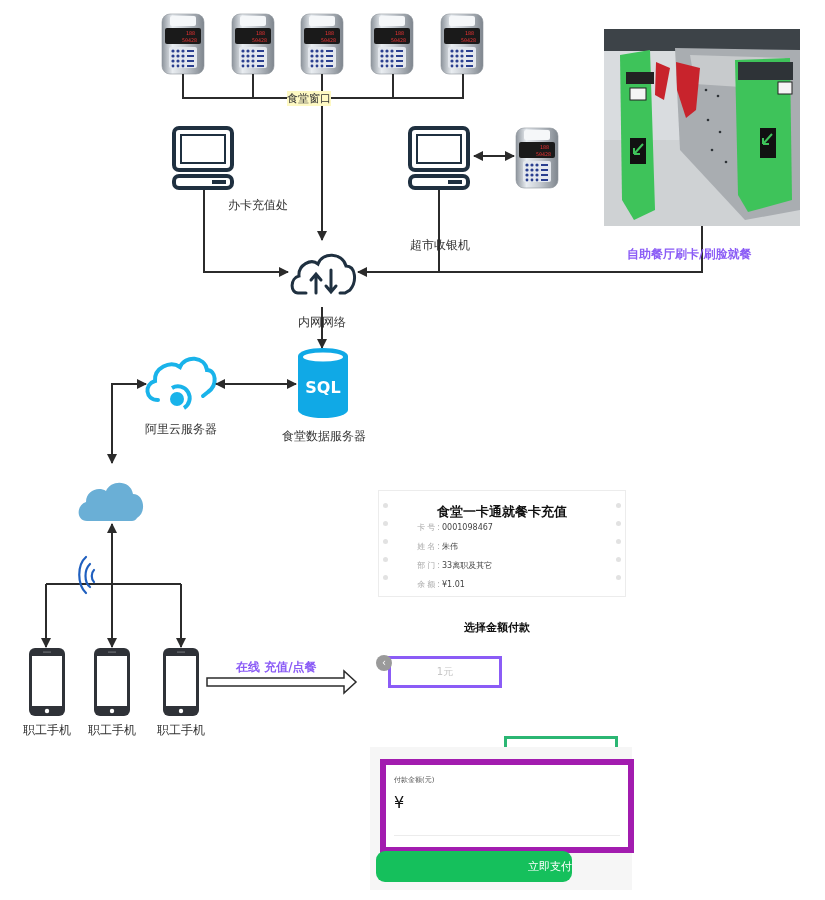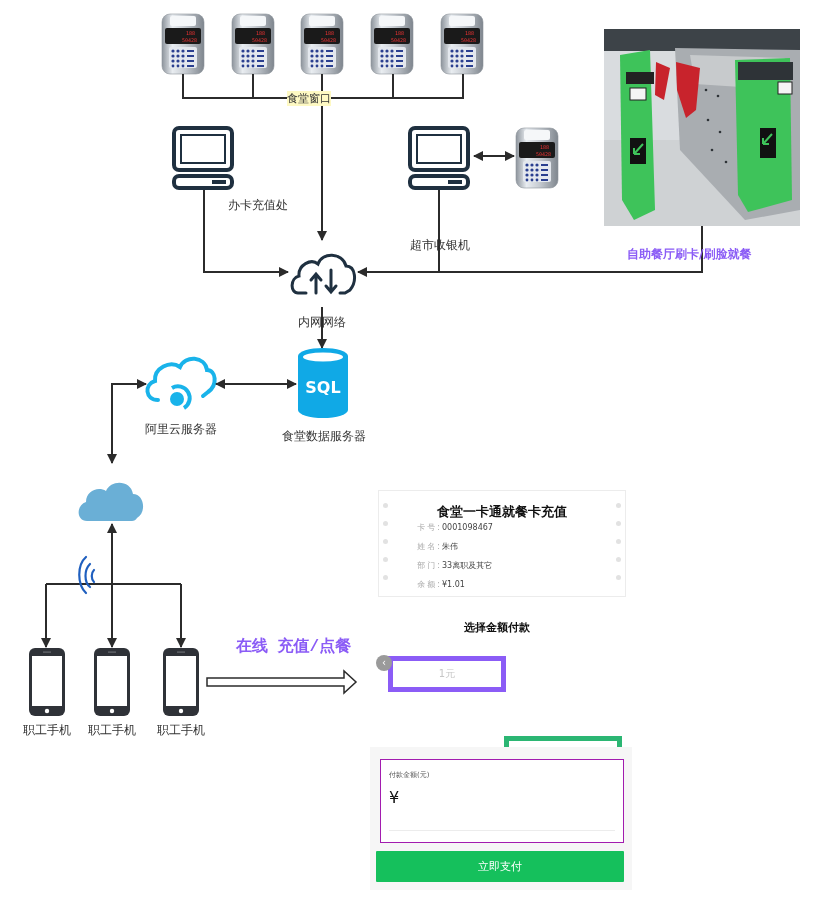--- a/index.html
+++ b/index.html
@@ -12,34 +12,34 @@
 
   
   #pay { position: absolute; left: 370px; top: 485px; width: 262px; height: 405px; background: #fff; }
   .card { position: absolute; left: 8px; top: 5px; width: 246px; height: 105px;
           border: 1px solid #ececec; background: #fff; }
   .card .dot { position: absolute; width: 5px; height: 5px; border-radius: 50%; background: #e2e2e2; }
   .card-title { position: absolute; left: 0; right: 0; top: 12px; text-align: center; font-size: 13px; font-weight: bold; color: #111; }
   .card-row { position: absolute; left: 18px; font-size: 8px; color: #444; text-align: right; }
   .card-row .k { display: inline-block; width: 45px; color: #aaa; letter-spacing: 2px; }
   .sel-title { position: absolute; left: 0; right: 8px; top: 135px; text-align: center; font-size: 11px; font-weight: bold; color: #111; }
-  .opt { position: absolute; width: 108px; height: 26px; border: 5px solid #8b5cf6; background: #fff;
+  .opt { position: absolute; width: 108px; height: 26px; border: 3px solid #8b5cf6; background: #fff;
          text-align: center; line-height: 26px; font-size: 10px; color: #c6c6c6; cursor: pointer; }
   .opt.selected { border-color: #2bb673; color: #1aab5b; font-weight: bold; margin-top: 44px; }
   .back-btn { position: absolute; left: 6px; top: 170px; width: 16px; height: 16px; border-radius: 50%;
               background: #9a9a9a; color: #fff; font-size: 10px; line-height: 16px; text-align: center; }
   .amount-area { position: absolute; left: 0; top: 262px; width: 262px; height: 143px; background: #f6f6f6; }
-  .amount-box { position: absolute; left: 10px; top: 12px; width: 242px; height: 82px; background: #fff; border: 1px solid #a21caf; }
+  .amount-box { position: absolute; left: 10px; top: 12px; width: 242px; height: 82px; background: #fff; border: 6px solid #a21caf; }
   .amount-label { position: absolute; left: 8px; top: 10px; font-size: 7px; color: #555; }
   .yen { position: absolute; left: 8px; top: 28px; font-size: 16px; color: #111; }
   .amount-val { position: absolute; left: 0; right: 0; top: 28px; text-align: center; font-size: 24px; color: #111;
                 font-family: "Liberation Sans", sans-serif; }
   .amount-line { position: absolute; left: 8px; right: 8px; top: 70px; height: 1px; background: #ececec; }
-  .pay-btn { position: absolute; left: 6px; top: 104px; width: 248px; height: 31px; background: #15c05c; border-radius: 1px;
-             color: #fff; text-align: center; line-height: 31px; font-size: 11px; cursor: pointer; }
+  .pay-btn { position: absolute; left: 6px; top: 104px; width: 196px; height: 31px; background: #15c05c; border-radius: 9px;
+             color: #fff; text-align: right; line-height: 31px; font-size: 11px; cursor: pointer; }
 </style>
 </head>
 <body>
 
 <svg id="diagram" width="825" height="900" viewBox="0 0 825 900">
   <defs>
     <marker id="ah" markerWidth="10" markerHeight="10" refX="9" refY="5" orient="auto" markerUnits="userSpaceOnUse">
       <path d="M0,0 L10,5 L0,10 z" fill="#2b2b2b"></path>
     </marker>
     <marker id="ahs" markerWidth="10" markerHeight="10" refX="1" refY="5" orient="auto" markerUnits="userSpaceOnUse">
@@ -198,21 +198,21 @@
 <span class="lbl lbl-bg" style="left:287px;top:91px;font-size:11px;">食堂窗口</span>
 <span class="lbl" style="left:188px;top:197px;margin-left:40px;">办卡充值处</span>
 <span class="lbl" style="left:410px;top:197px;margin-top:40px;">超市收银机</span>
 <span class="lbl-red" style="left:627px;top:246px;">自助餐厅刷卡/刷脸就餐</span>
 <span class="lbl" style="left:298px;top:314px;">内网网络</span>
 <span class="lbl" style="left:282px;top:428px;">食堂数据服务器</span>
 <span class="lbl" style="left:145px;top:421px;">阿里云服务器</span>
 <span class="lbl" style="left:23px;top:722px;">职工手机</span>
 <span class="lbl" style="left:88px;top:722px;">职工手机</span>
 <span class="lbl" style="left:157px;top:722px;">职工手机</span>
-<span class="lbl-red" style="left:236px;top:636px;font-size:16px;font-family:Liberation Mono, monospace;">在线 充值/点餐</span>
+<span class="lbl-red" style="left:236px;top:659px;font-size:12px;">在线 充值/点餐</span>
 
 <div id="pay">
   <div class="card">
     <span class="dot" style="left:4px;top:12px"></span>
     <span class="dot" style="left:4px;top:30px"></span>
     <span class="dot" style="left:4px;top:48px"></span>
     <span class="dot" style="left:4px;top:66px"></span>
     <span class="dot" style="left:4px;top:84px"></span>
     <span class="dot" style="right:4px;top:12px"></span>
     <span class="dot" style="right:4px;top:30px"></span>

